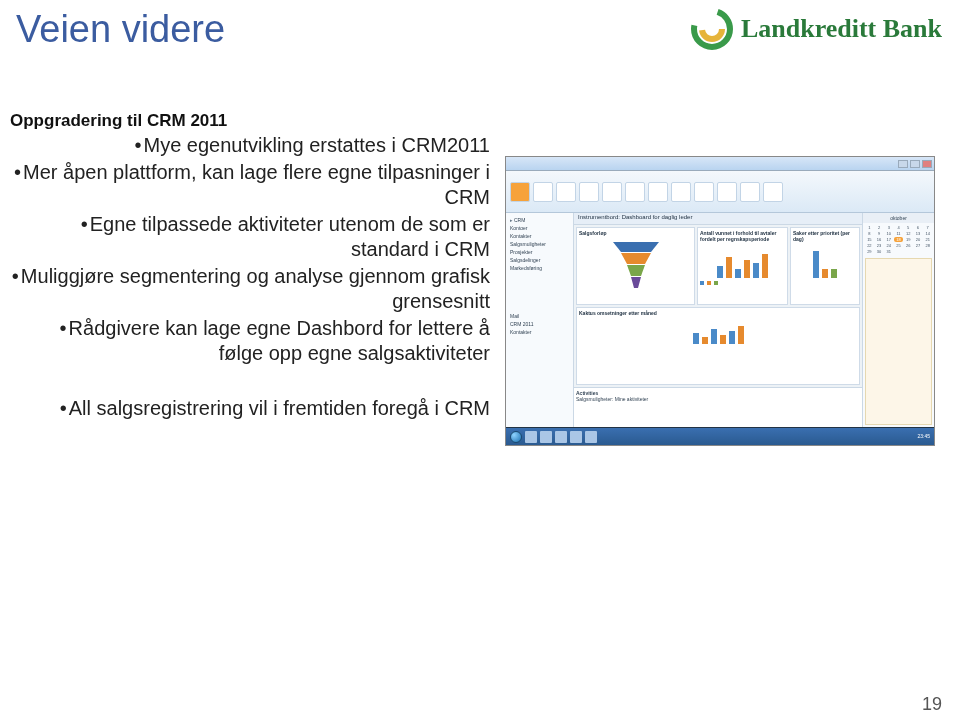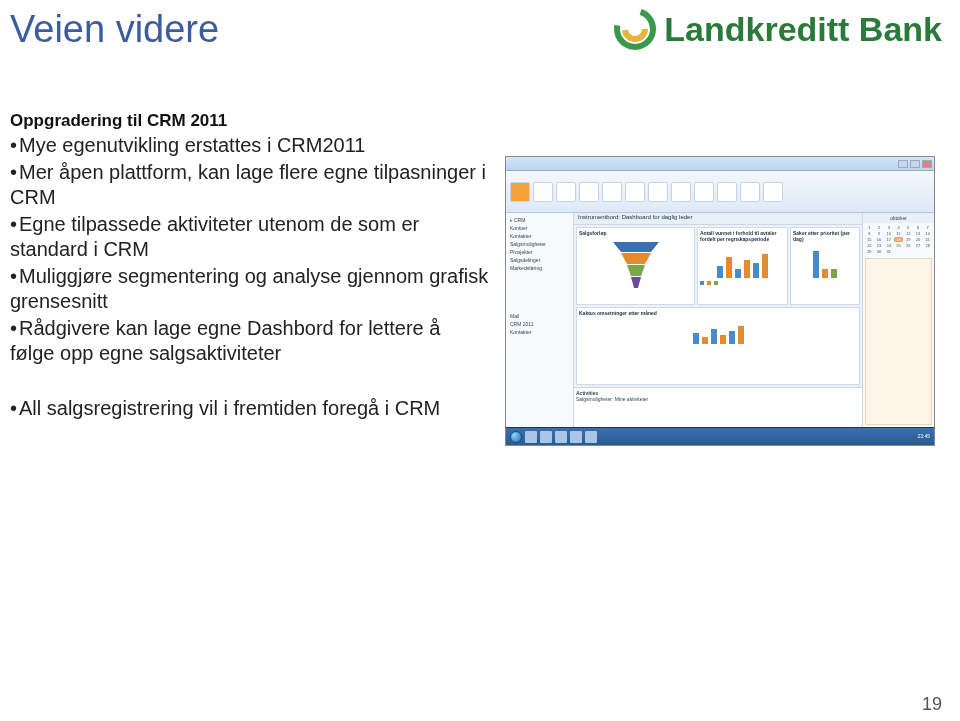--- a/index.html
+++ b/index.html
@@ -7,59 +7,61 @@
       width: 960px;
       height: 721px;
       background: #ffffff;
       font-family: Arial, Helvetica, sans-serif;
       position: relative;
       overflow: hidden;
     }
     .slide-title {
       position: absolute;
       top: 8px;
-      left: 10px;
+      left: 16px;
       font-size: 38px;
       color: #3b5ca0;
       font-weight: normal;
     }
     .logo-area {
       position: absolute;
       top: 6px;
       right: 18px;
       display: flex;
       align-items: center;
       gap: 6px;
     }
     .logo-swirl {
       width: 46px;
       height: 46px;
     }
     .logo-text {
-      font-size: 34px;
+      font-size: 26px;
       font-weight: bold;
       color: #2a7a3a;
+      font-family: Liberation Serif, serif;
     }
     .content {
       position: absolute;
       top: 110px;
       left: 10px;
       width: 480px;
       font-size: 20px;
       color: #222;
       line-height: 1.25;
     }
     .section-heading {
       font-weight: bold;
       margin-bottom: 2px;
       color: #111;
       font-size: 17px;
     }
     .bullet {
       margin-bottom: 2px;
+      text-align: right;
     }
     .bullet::before {
       content: "•";
       margin-right: 2px;
     }
     .section-gap { height: 28px; }
     .screenshot {
       position: absolute;
       top: 156px;
       left: 505px;

